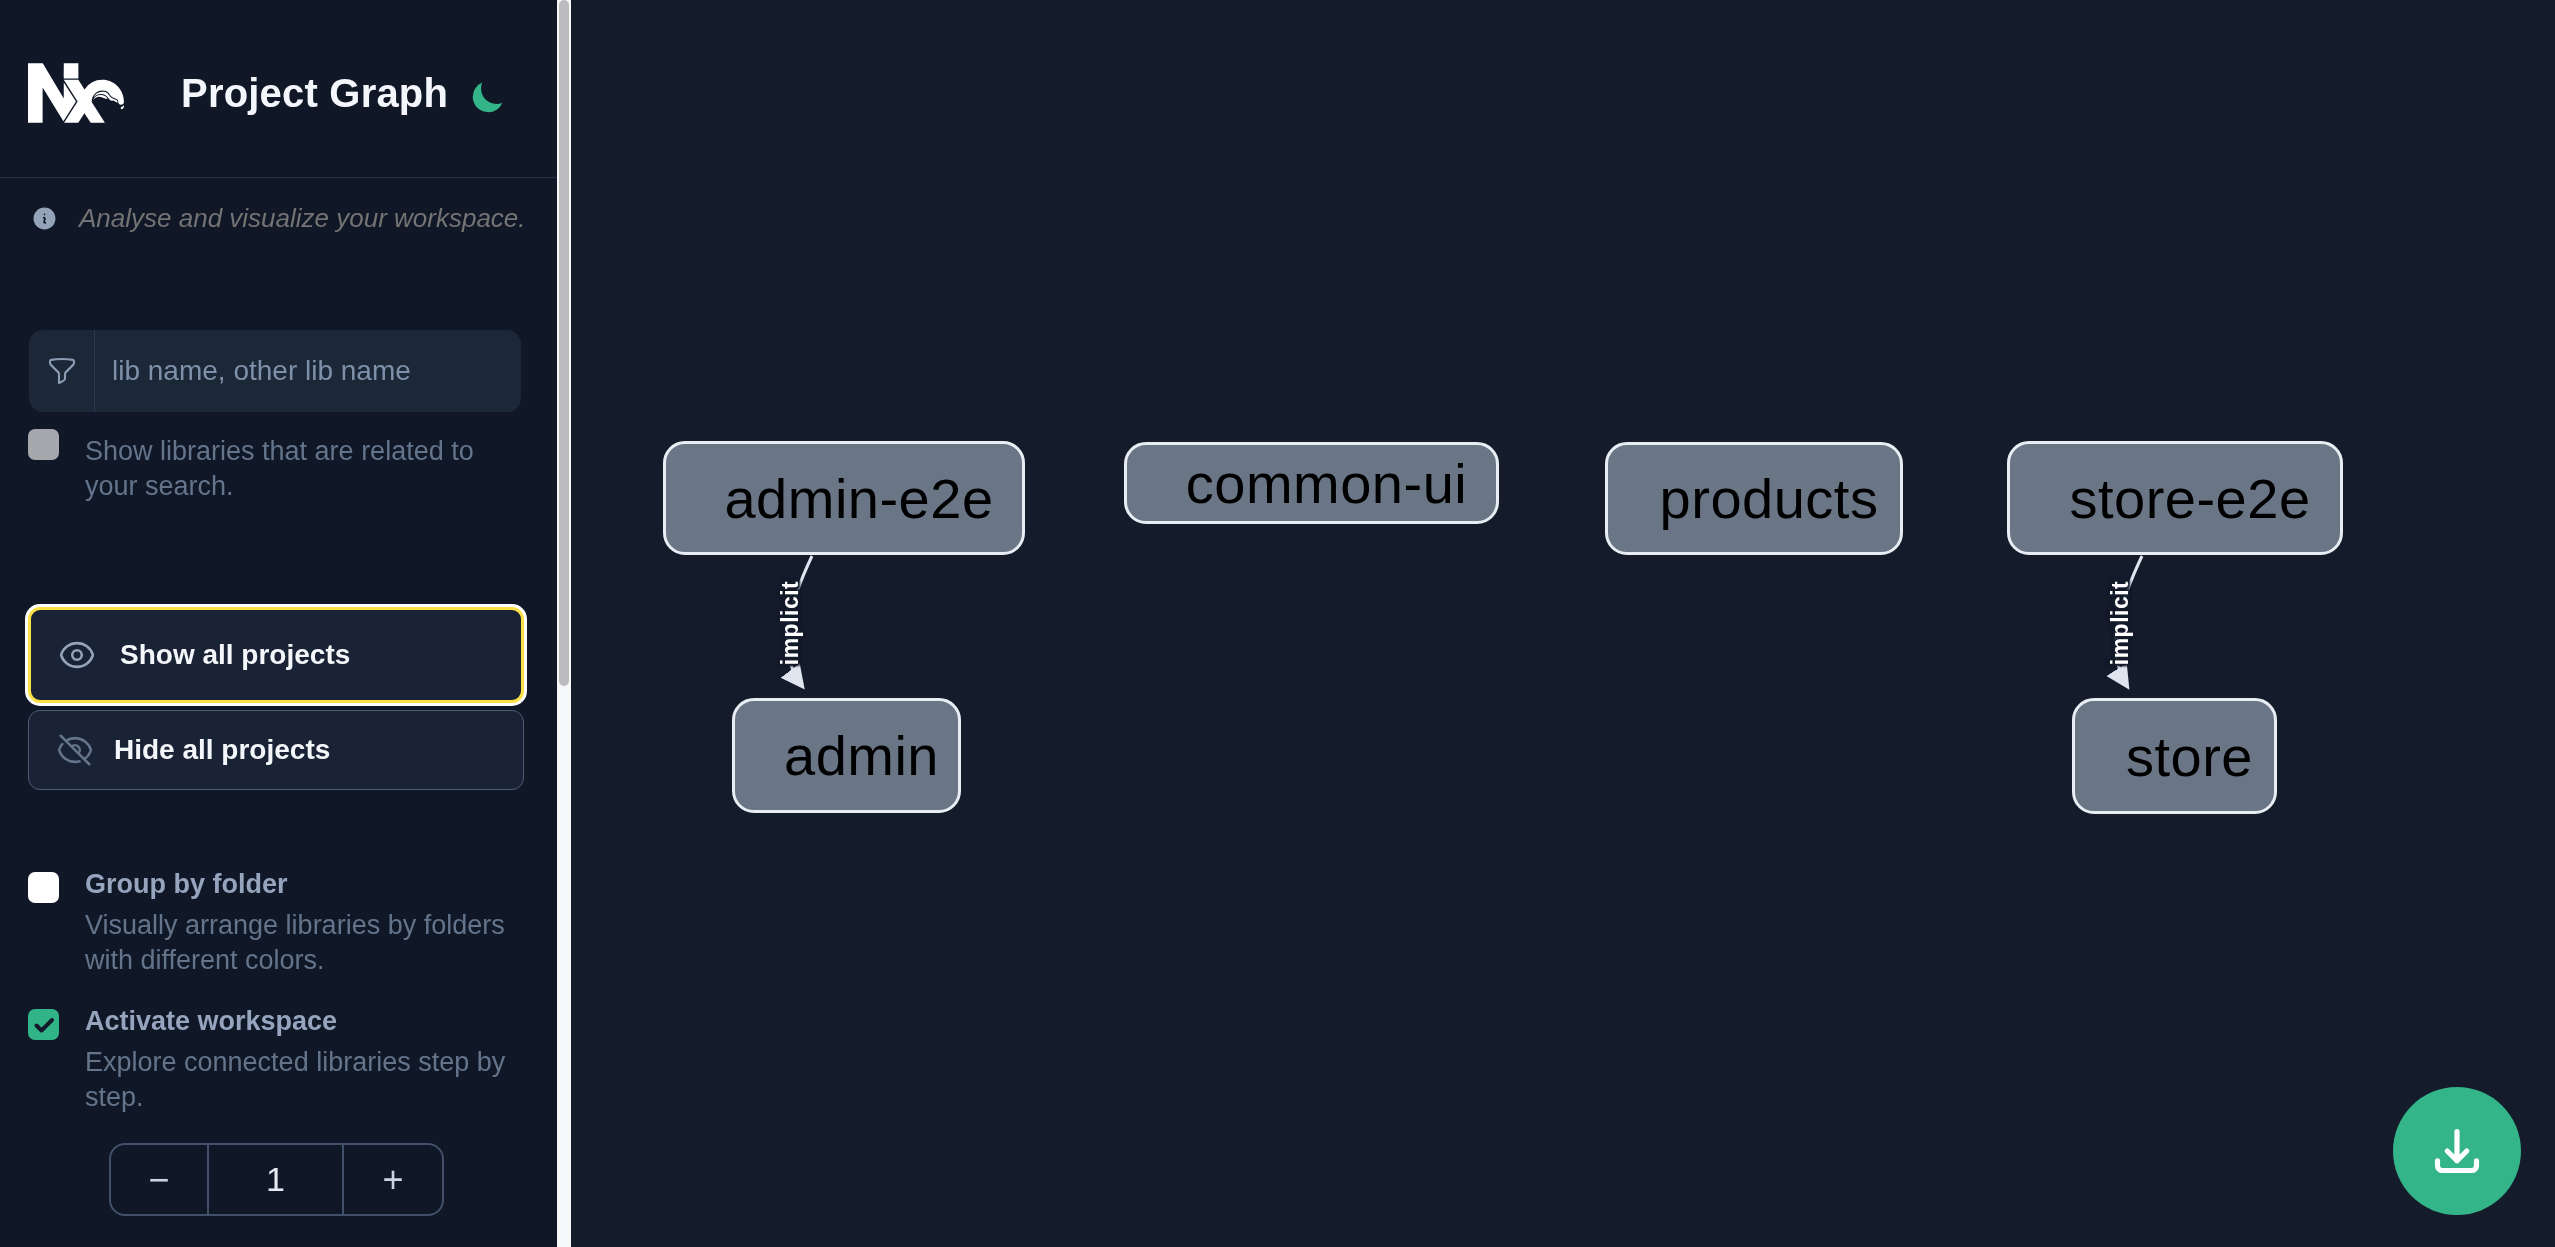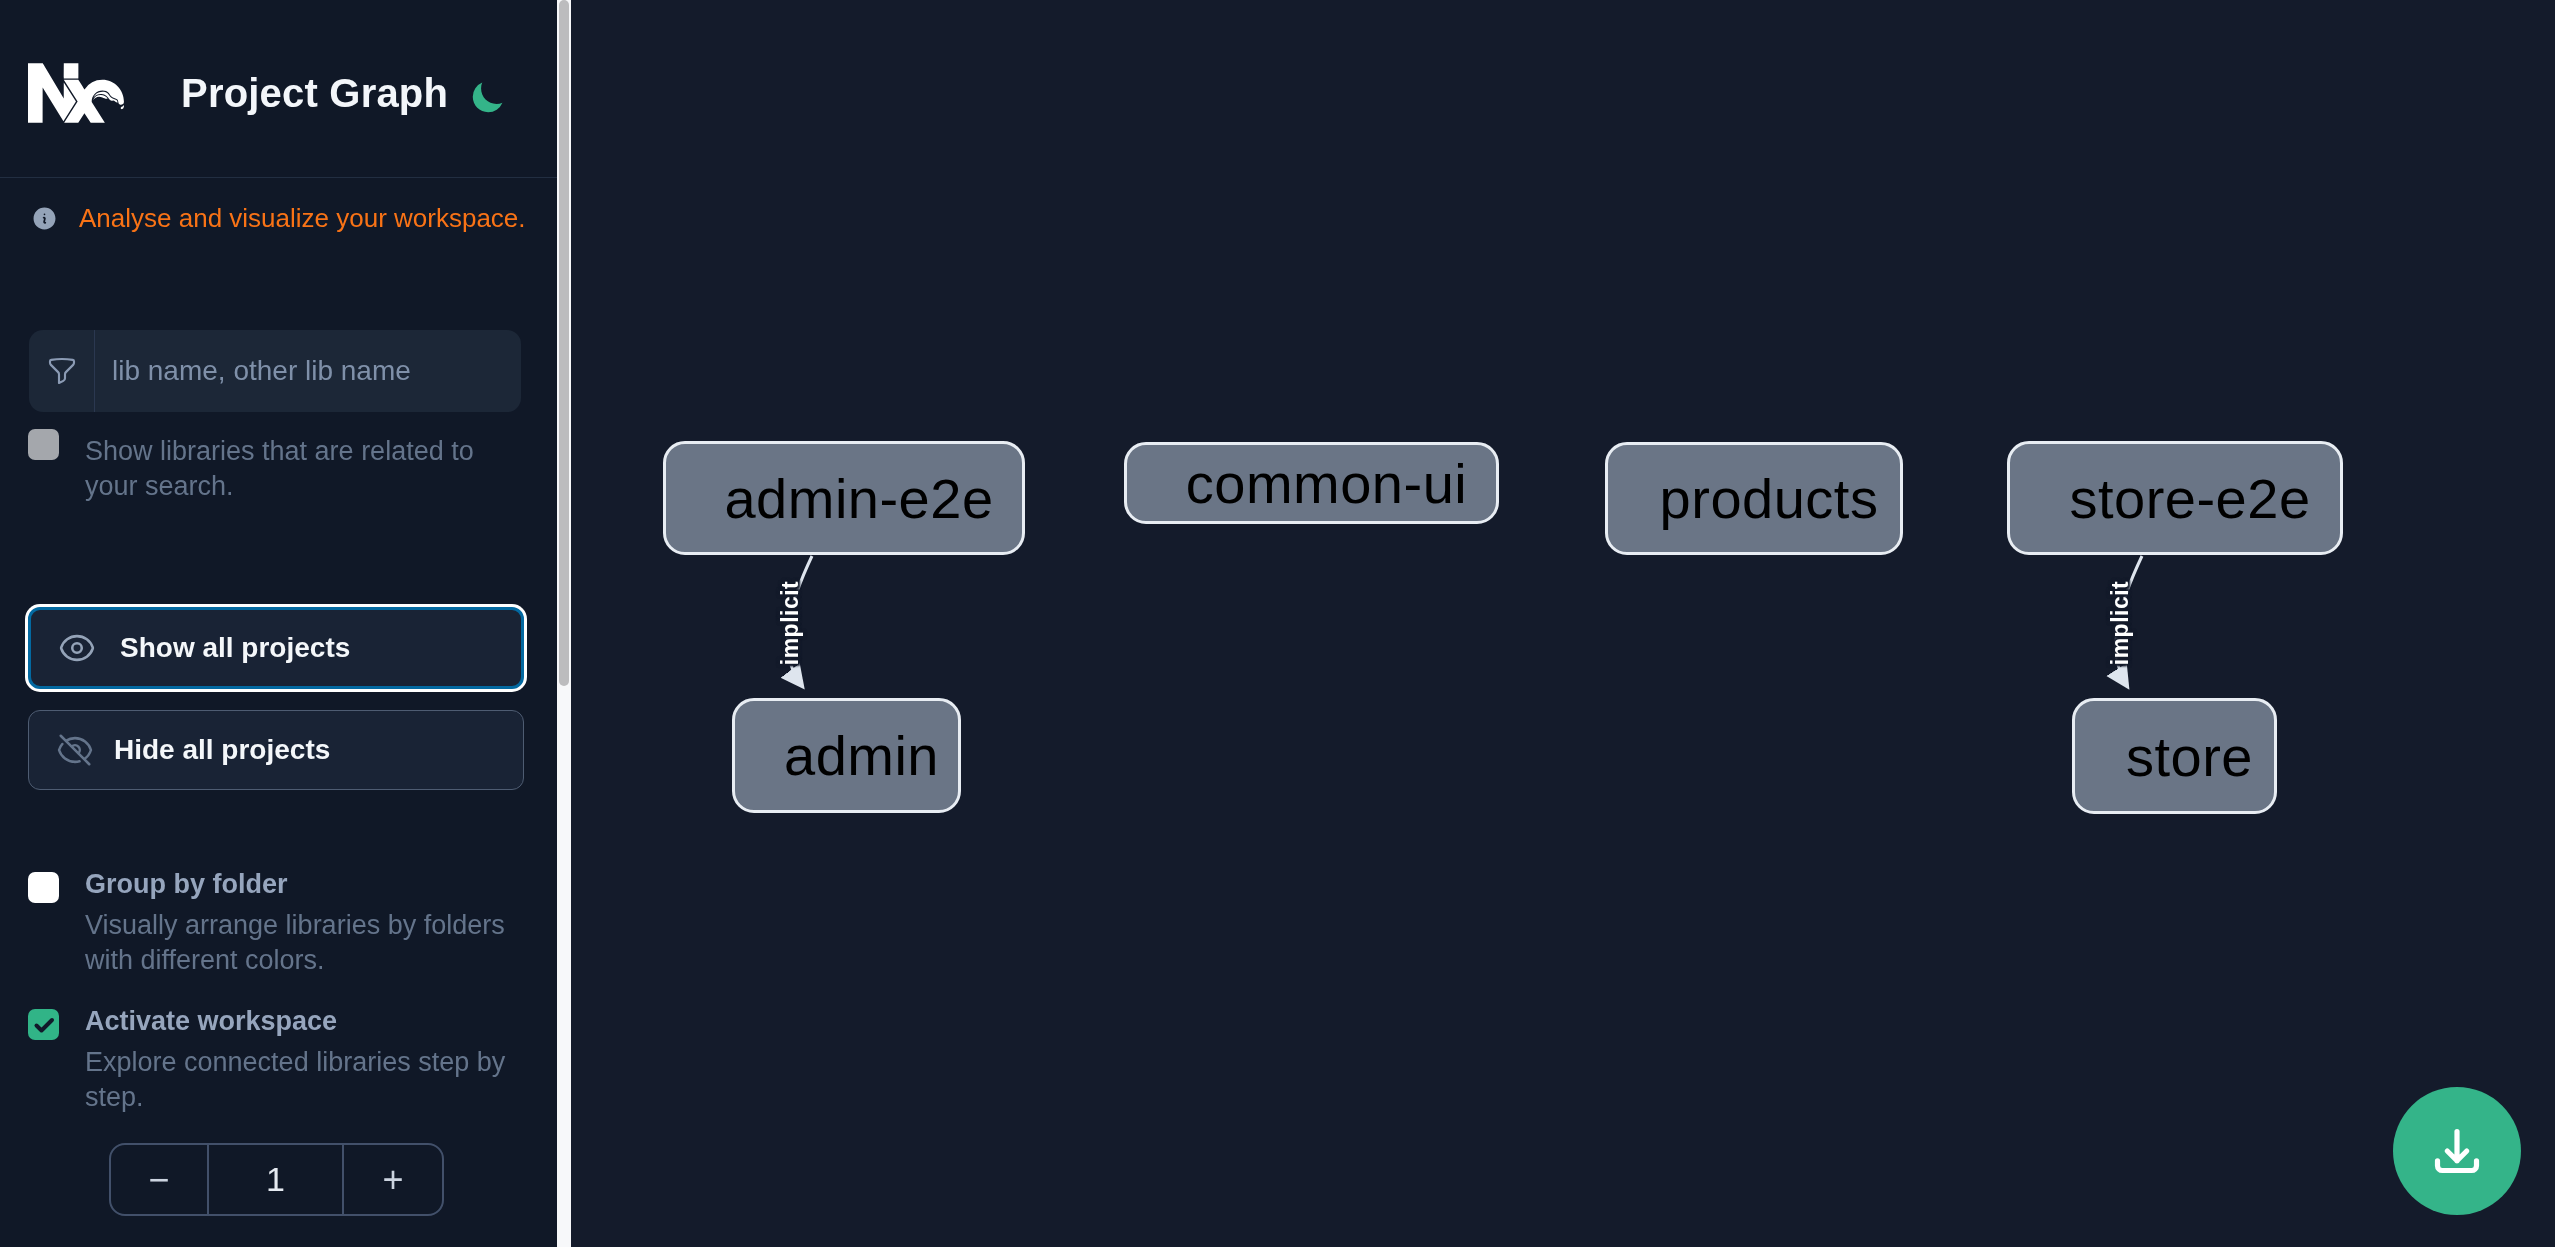--- a/index.html
+++ b/index.html
@@ -11,21 +11,21 @@
   }
   
   .sidebar{position:absolute;left:0;top:0;width:557px;height:1247px;background:#101827;}
   .sb-header{position:absolute;left:0;top:0;width:557px;height:178px;border-bottom:1px solid #222e41;}
   .nx-logo{position:absolute;left:28px;top:45px;width:96px;height:96px;}
   .app-title{position:absolute;left:181px;top:71px;margin:0;font-size:40px;font-weight:600;color:#f3f6fa;letter-spacing:.2px;}
   .moon-btn{position:absolute;left:468px;top:79px;width:38px;height:38px;background:none;border:none;padding:0;cursor:pointer;}
   .moon-btn svg{width:38px;height:38px;}
   .tagline-row{position:absolute;left:31px;top:203px;display:flex;align-items:center;gap:21px;}
   .info-icon{width:27px;height:27px;flex:0 0 auto;}
-  .tagline{margin:0;font-size:26px;color:#f97316;}
+  .tagline{margin:0;font-size:26px;color:#737373;font-style:italic;}
   
   .search{position:absolute;left:29px;top:330px;width:492px;height:82px;background:#1c2737;border-radius:14px;}
   .funnel-cell{position:absolute;left:0;top:0;width:66px;height:82px;border-right:1px solid #2b3850;display:flex;align-items:center;justify-content:center;border-radius:14px 0 0 14px;}
   .funnel-cell svg{width:32px;height:32px;}
   .search input{position:absolute;left:67px;top:0;width:424px;height:82px;background:transparent;border:none;outline:none;color:#d6deea;font-size:28px;font-family:"Liberation Sans",sans-serif;padding:0 20px 0 16px;}
   .search input::placeholder{color:#7f90a9;opacity:1;}
   
   .opt{position:absolute;left:28px;width:500px;}
   .opt .cb{position:absolute;left:0;top:3px;width:31px;height:31px;border-radius:7px;cursor:pointer;}
   .cb-gray{background:#a4a7ac;}
@@ -35,21 +35,21 @@
   .opt .texts{margin-left:57px;}
   .opt .lbl{margin:0;font-size:27px;font-weight:600;color:#96a5bd;cursor:pointer;}
   .opt .desc{margin:8px 0 0 0;font-size:27px;line-height:35px;color:#64748b;max-width:458px;}
   #opt-0{top:426px;}
   #opt-1{top:869px;}
   #opt-2{top:1006px;}
   
   .act-btn{position:absolute;left:28px;width:496px;height:80px;background:#192335;border:1px solid #4e5c72;border-radius:12px;display:flex;align-items:center;cursor:pointer;padding:0 0 0 27px;gap:28px;}
   .act-btn .txt{color:#f4f7fa;font-size:28px;font-weight:600;font-family:"Liberation Sans",sans-serif;}
   .act-btn svg{width:38px;height:38px;flex:0 0 auto;}
-  #btn-show{top:607px;height:82px;border:3px solid #0369a1;box-shadow:0 0 0 3px #ffffff;gap:24px;}
+  #btn-show{top:607px;height:96px;border:3px solid #fde047;box-shadow:0 0 0 3px #ffffff;gap:24px;}
   #btn-hide{top:710px;gap:20px;}
   
   .stepper{position:absolute;left:109px;top:1143px;width:335px;height:73px;border:2px solid #42506a;border-radius:16px;display:flex;}
   .stepper .st-btn{width:97px;background:transparent;border:none;color:#ccd4e0;font-size:36px;cursor:pointer;font-family:"Liberation Sans",sans-serif;padding:0;line-height:1;}
   .stepper .st-btn.plus{width:99px;}
   .stepper .st-val{width:139px;border-left:2px solid #42506a;border-right:2px solid #42506a;display:flex;align-items:center;justify-content:center;color:#e5eaf1;font-size:34px;font-weight:500;}
   
   .sb-scroll{position:absolute;left:557px;top:0;width:14px;height:1247px;background:#f7f8fa;}
   .sb-thumb{position:absolute;left:2px;top:0;width:10px;height:686px;background:#bcbcbe;border-radius:6px;}
   

